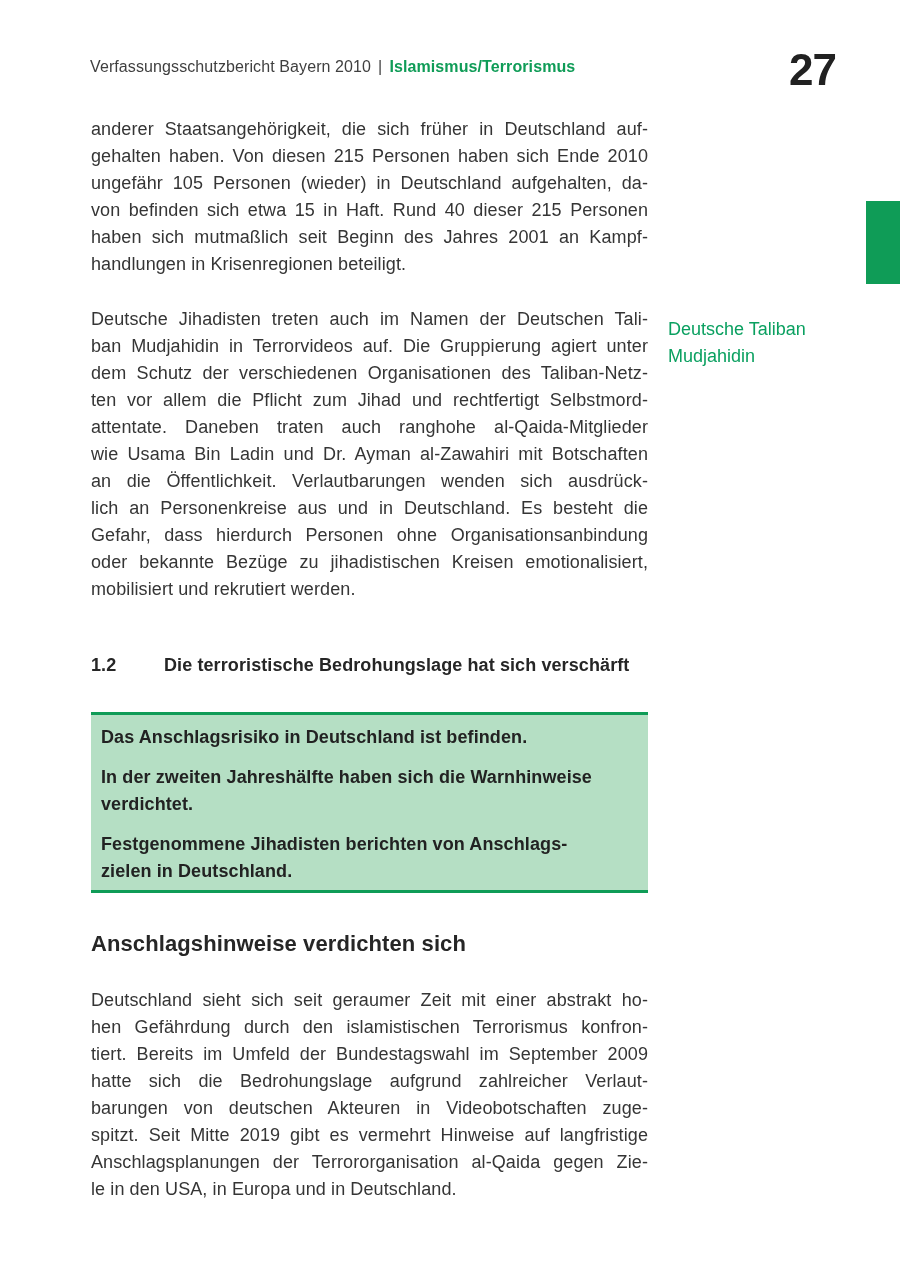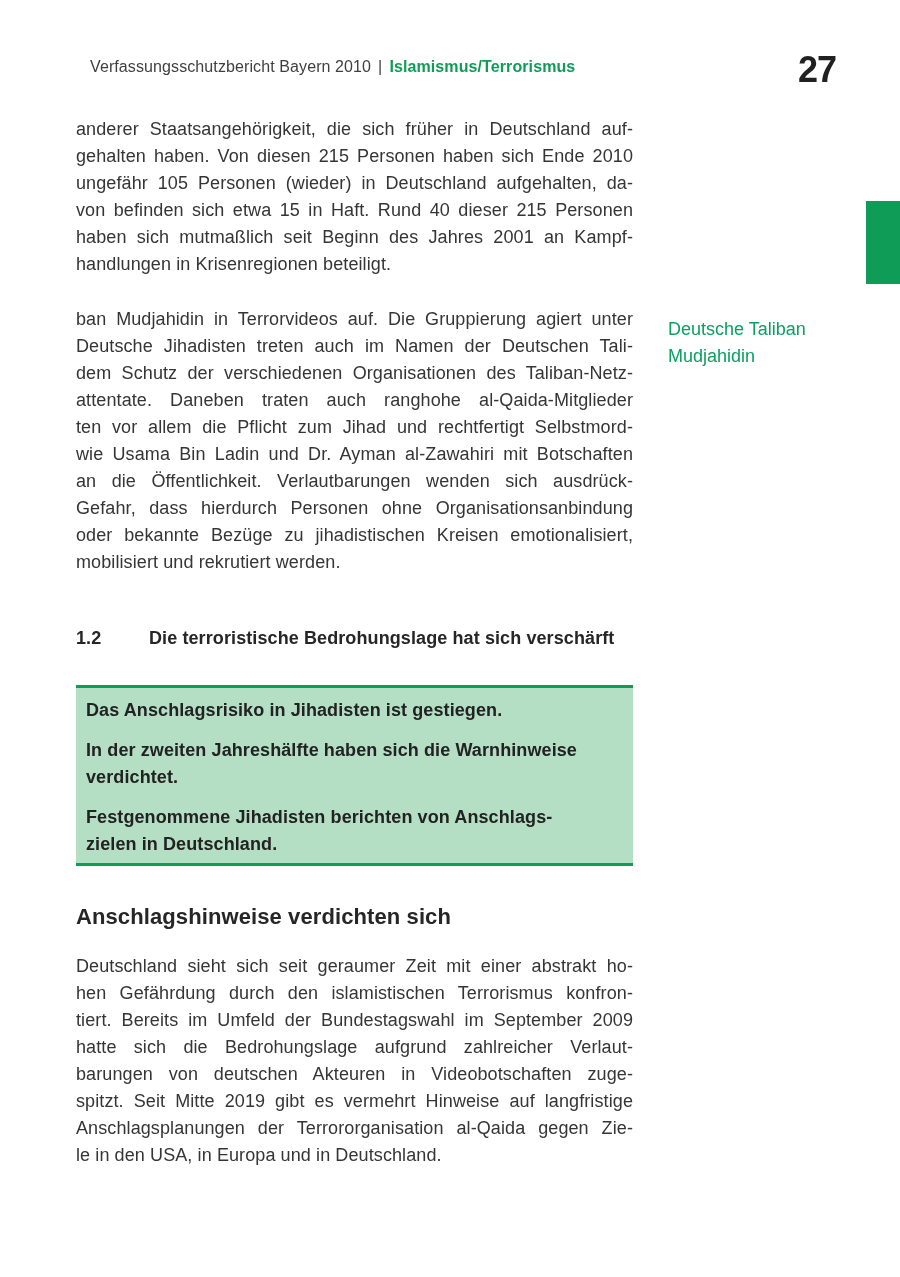--- a/index.html
+++ b/index.html
@@ -30,21 +30,21 @@
     color:#3f3f3f;
     letter-spacing:.1px;
     white-space:nowrap;
   }
   .header-line .sep{margin:0 7px;color:#3f3f3f;}
   .header-line .section{color:var(--accent-green);font-weight:bold;}
   .page-number{
     position:absolute;
     top:46px;
     right:64px;
-    font-size:36px;
+    font-size:44px;
     line-height:48px;
     font-weight:600;
     color:#212121;
     letter-spacing:-1px;
   }
   
   .green-tab{
     position:absolute;
     left:866px;
     top:201px;
@@ -58,21 +58,21 @@
     left:668px;
     top:316px;
     width:200px;
     font-size:18px;
     line-height:27px;
     color:var(--note-green);
   }
   
   .content{
     position:absolute;
-    left:76px;
+    left:91px;
     top:0;
     width:557px;
     font-size:18px;
     line-height:27px;
     color:var(--body-gray);
     letter-spacing:.1px;
   }
   .line{min-height:27px;}
   .jline{text-align:justify;text-align-last:justify;}
   .para-1{margin-top:116px;}
@@ -98,21 +98,21 @@
   }
   .box-para{margin-bottom:13px;}
   .box-para:last-child{margin-bottom:4px;}
   .subheading{
     margin-top:37px;
     font-weight:bold;
     color:var(--heading-dark);
     font-size:22px;
     line-height:27px;
   }
-  .para-3{margin-top:23px;}
+  .para-3{margin-top:30px;}
 </style>
 </head>
 <body>
 
 <div class="page">
 
   <div class="header-line">
     <span>Verfassungsschutzbericht Bayern 2010</span><span class="sep">|</span><span class="section">Islamismus/Terrorismus</span>
   </div>
 
@@ -130,40 +130,41 @@
     <div class="para-1">
         <div class="line jline">anderer Staatsangehörigkeit, die sich früher in Deutschland auf-</div>
         <div class="line jline">gehalten haben. Von diesen 215 Personen haben sich Ende 2010</div>
         <div class="line jline">ungefähr 105 Personen (wieder) in Deutschland aufgehalten, da-</div>
         <div class="line jline">von befinden sich etwa 15 in Haft. Rund 40 dieser 215 Personen</div>
         <div class="line jline">haben sich mutmaßlich seit Beginn des Jahres 2001 an Kampf-</div>
         <div class="line">handlungen in Krisenregionen beteiligt.</div>
       </div>
 
     <div class="para-2">
+        <div class="line jline">Deutsche Jihadisten treten auch im Namen der Deutschen Tali-</div>
         <div class="line jline">ban Mudjahidin in Terrorvideos auf. Die Gruppierung agiert unter</div>
-        <div class="line jline">Deutsche Jihadisten treten auch im Namen der Deutschen Tali-</div>
         <div class="line jline">dem Schutz der verschiedenen Organisationen des Taliban-Netz-</div>
+        <div class="line jline">ten vor allem die Pflicht zum Jihad und rechtfertigt Selbstmord-</div>
         <div class="line jline">attentate. Daneben traten auch ranghohe al-Qaida-Mitglieder</div>
-        <div class="line jline">ten vor allem die Pflicht zum Jihad und rechtfertigt Selbstmord-</div>
         <div class="line jline">wie Usama Bin Ladin und Dr. Ayman al-Zawahiri mit Botschaften</div>
         <div class="line jline">an die Öffentlichkeit. Verlautbarungen wenden sich ausdrück-</div>
+        <div class="line jline">lich an Personenkreise aus und in Deutschland. Es besteht die</div>
         <div class="line jline">Gefahr, dass hierdurch Personen ohne Organisationsanbindung</div>
         <div class="line jline">oder bekannte Bezüge zu jihadistischen Kreisen emotionalisiert,</div>
         <div class="line">mobilisiert und rekrutiert werden.</div>
       </div>
 
     <div class="section-heading">
       <span class="h-num">1.2</span>
       <span class="h-title">Die terroristische Bedrohungslage hat sich verschärft</span>
     </div>
 
     <div class="highlight-box">
       <div class="box-para">
-          <div class="line">Das Anschlagsrisiko in Jihadisten ist gestiegen.</div>
+          <div class="line">Das Anschlagsrisiko in Deutschland ist befinden.</div>
         </div>
       <div class="box-para">
           <div class="line">In der zweiten Jahreshälfte haben sich die Warnhinweise</div>
           <div class="line">verdichtet.</div>
         </div>
       <div class="box-para">
           <div class="line">Festgenommene Jihadisten berichten von Anschlags-</div>
           <div class="line">zielen in Deutschland.</div>
         </div>
     </div>

